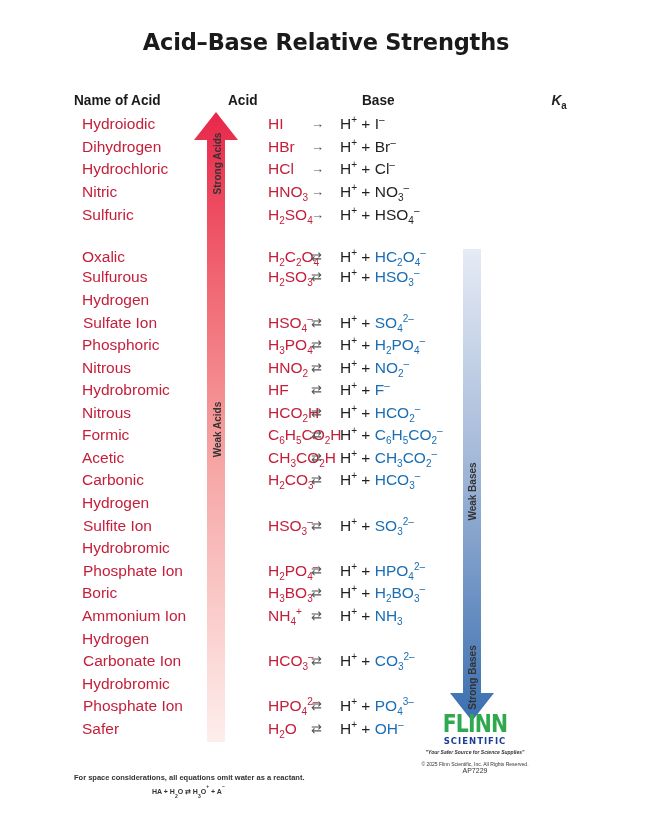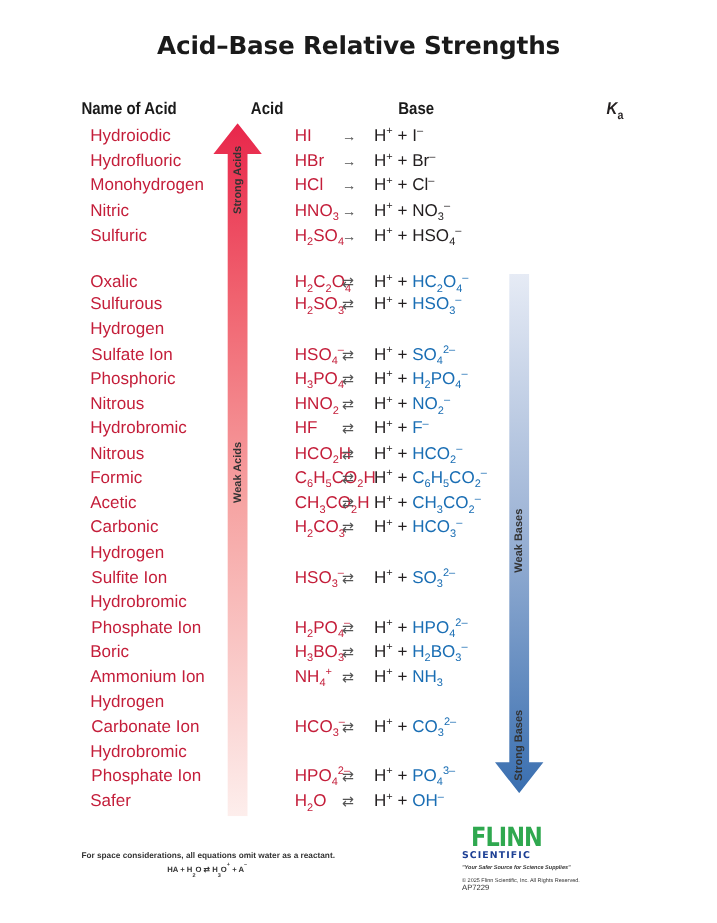--- a/index.html
+++ b/index.html
@@ -23,21 +23,21 @@
   .ka { position: absolute; right: 80px; white-space: nowrap; color: #231f20; text-align: right; }
   sub { font-size: 10px; vertical-align: -4px; line-height: 0; }
   sup { font-size: 10px; vertical-align: 6px; line-height: 0; }
   .acid-arrow { position: absolute; left: 190px; top: 112px; width: 52px; height: 630px; }
   .base-arrow { position: absolute; left: 446px; top: 249px; width: 52px; height: 472px; }
   .vlabel { position: absolute; font-size: 10px; font-weight: bold; color: #333;
             transform: rotate(-90deg); transform-origin: center center; white-space: nowrap; }
   .footnote { position: absolute; left: 74px; top: 773px; font-size: 7.5px; font-weight: bold; color: #333; }
   .footnote2 { position: absolute; left: 152px; top: 786px; font-size: 7px; font-weight: bold; color: #333; }
   .footnote2 sub, .footnote2 sup { font-size: 5px; }
-  .logo { position: absolute; left: 420px; top: 749px; width: 110px; text-align: left; }
+  .logo { position: absolute; left: 420px; top: 712px; width: 110px; text-align: center; }
   .flinn { font-family: "DejaVu Sans", sans-serif; font-weight: bold; font-size: 24px; color: #2fa84f;
            letter-spacing: -1px; line-height: 24px; transform: scaleX(0.85); }
   .sci { font-family: "DejaVu Sans", sans-serif; font-weight: bold; font-size: 8.5px; color: #1c3f94;
          letter-spacing: 1px; line-height: 10px; }
   .tag { font-size: 5px; font-style: italic; font-weight: bold; color: #333; margin-top: 3px; }
   .copy { font-size: 5px; color: #333; margin-top: 6px; }
   .code { font-size: 7px; color: #333; }
 </style>
 </head>
 <body>
@@ -82,29 +82,29 @@
 
   <div class="row" style="top:113px;">
     <span class="name">Hydroiodic</span>
     <span class="acid">HI</span>
     <span class="arrow">→</span>
     <span class="base">H<sup>+</sup> + <span class="conj" style="color:#231f20">I<sup>–</sup></span></span>
 
   </div>
 
   <div class="row" style="top:136px;">
-    <span class="name">Hydrofluoric</span>
+    <span class="name">Dihydrogen</span>
     <span class="acid">HBr</span>
     <span class="arrow">→</span>
     <span class="base">H<sup>+</sup> + Br<sup>–</sup></span>
 
   </div>
 
   <div class="row" style="top:158px;">
-    <span class="name">Monohydrogen</span>
+    <span class="name">Hydrochloric</span>
     <span class="acid">HCl</span>
     <span class="arrow">→</span>
     <span class="base">H<sup>+</sup> + Cl<sup>–</sup></span>
 
   </div>
 
   <div class="row" style="top:181px;">
     <span class="name">Nitric</span>
     <span class="acid">HNO<sub>3</sub></span>
     <span class="arrow">→</span>

